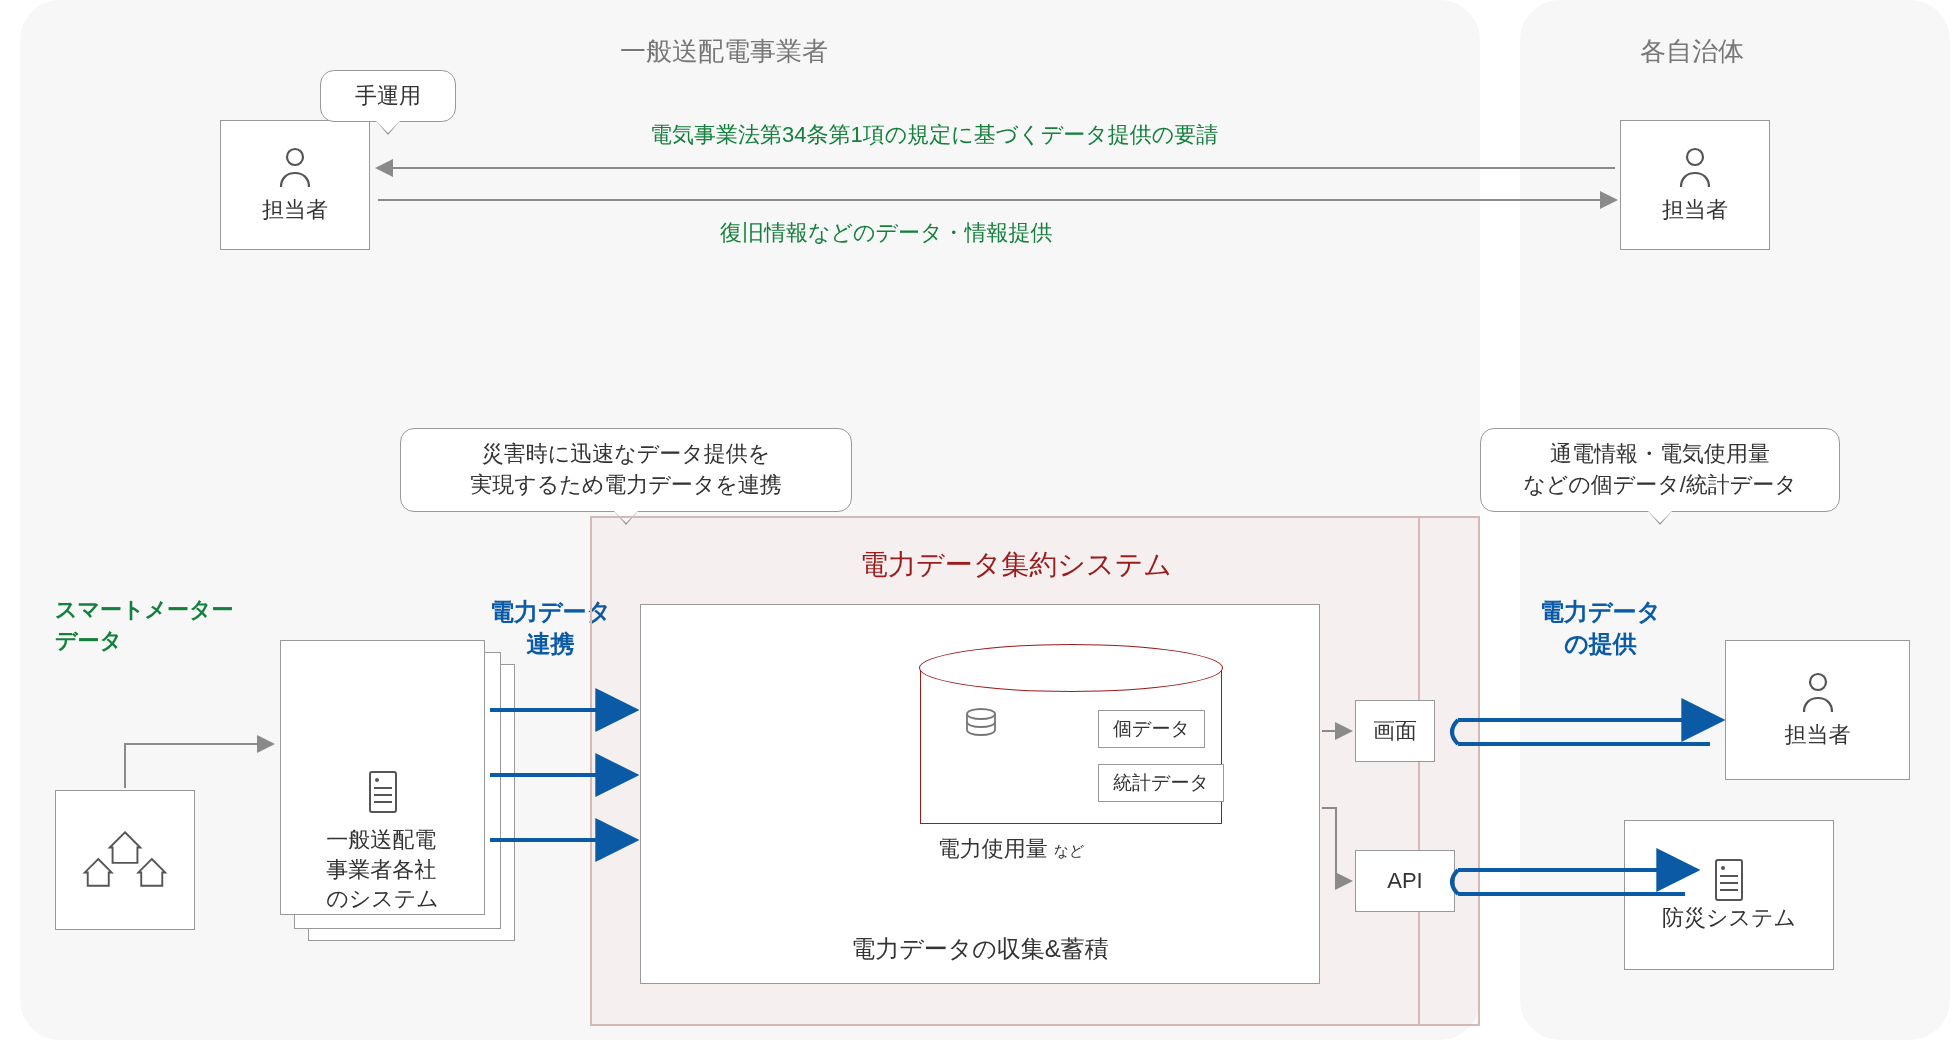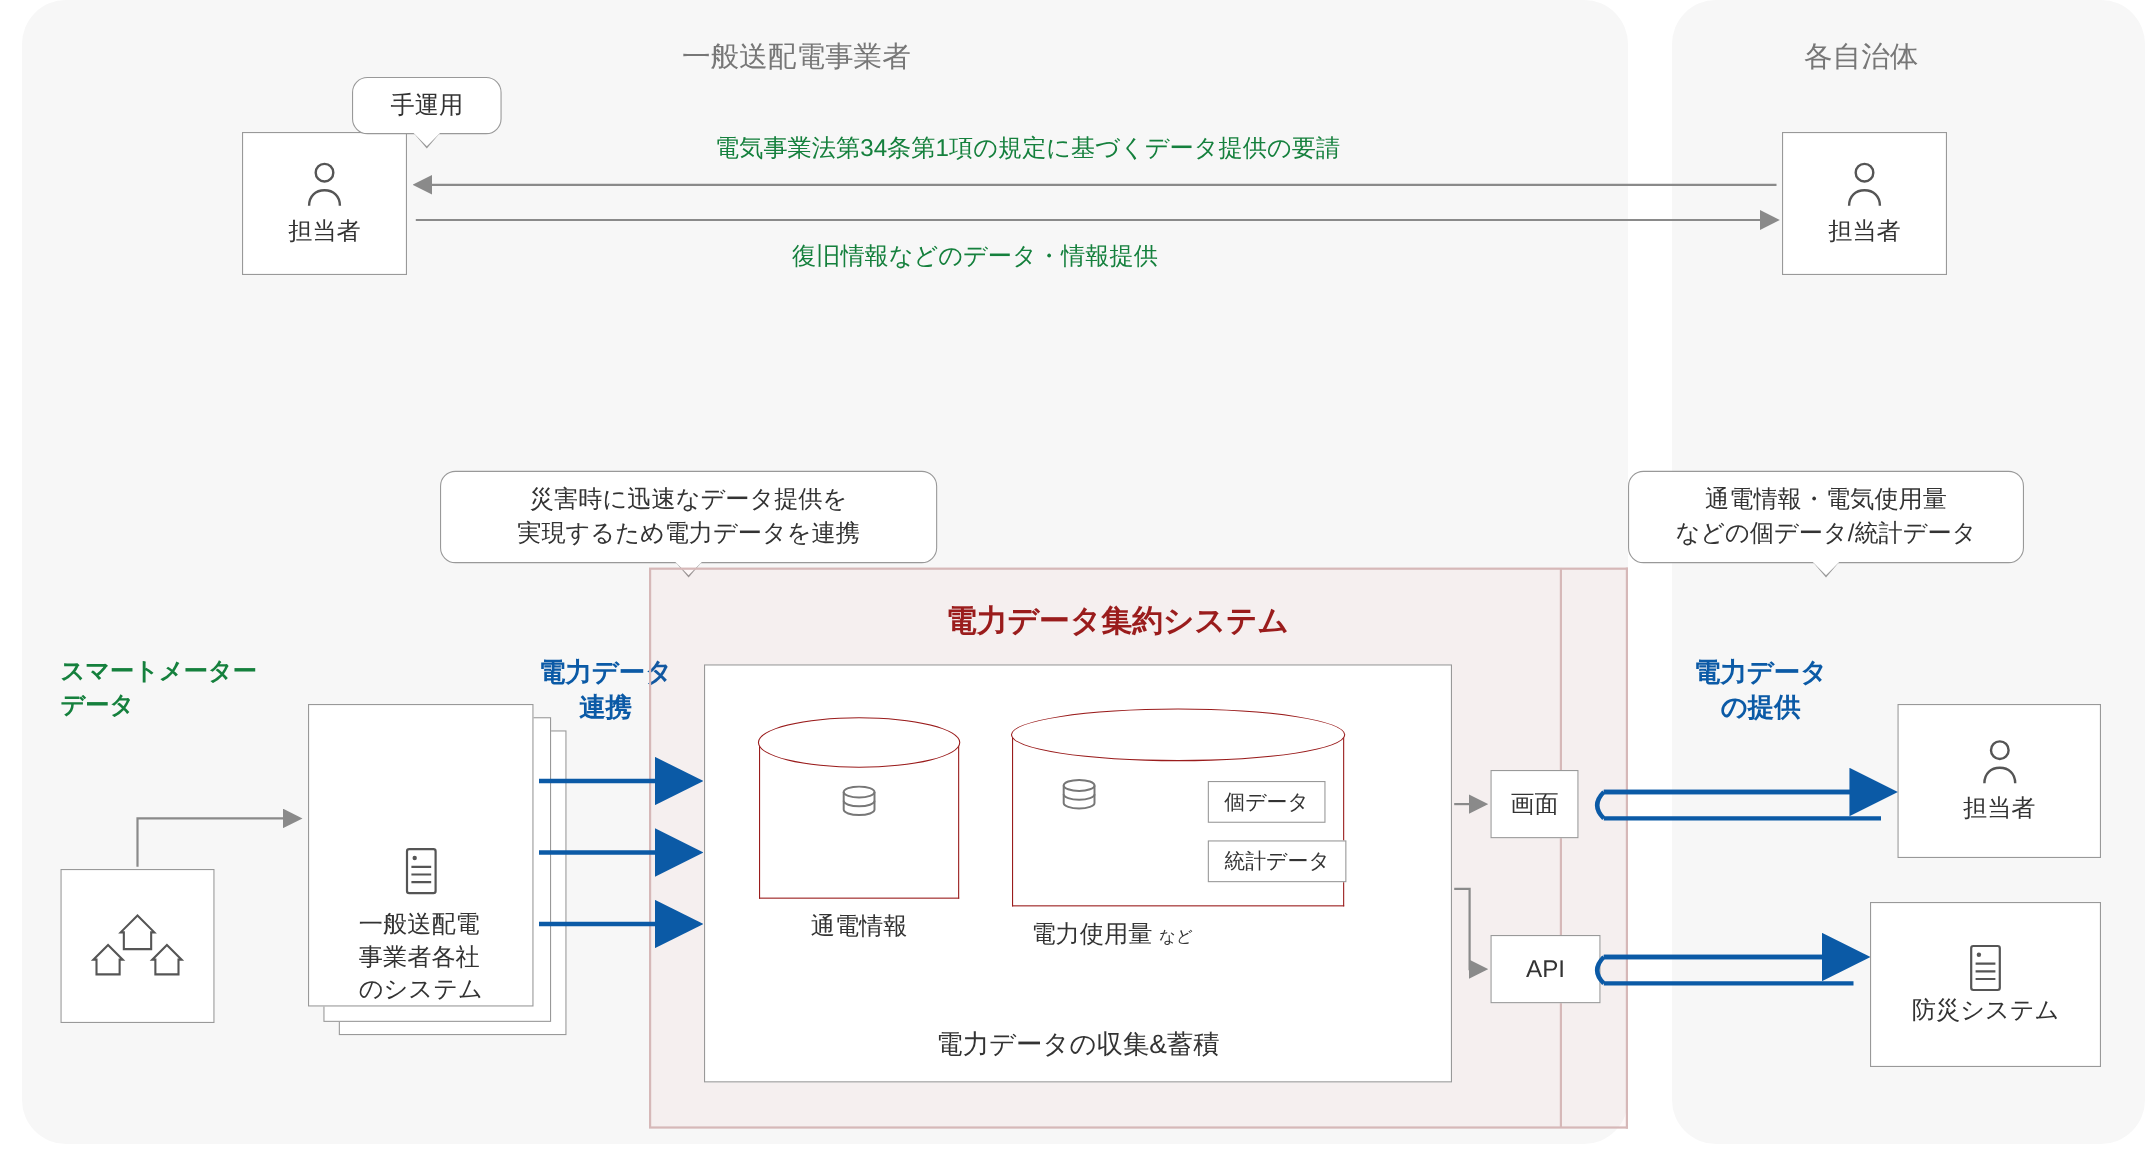--- a/index.html
+++ b/index.html
@@ -84,21 +84,21 @@
   .sys-frame-right{
     position:absolute;
     border-top:2px solid #d6b8b8;
     border-right:2px solid #d6b8b8;
     border-bottom:2px solid #d6b8b8;
     border-left:none;
     background:rgba(200,60,60,0.04);
     box-sizing:border-box;
   }
   .sys-title{
-    position:absolute;color:#9a1c1c;font-weight:700;font-size:28px;
+    position:absolute;color:#9a1c1c;font-weight:400;font-size:28px;
   }
   .sys-inner{
     position:absolute;background:#fff;border:1.5px solid #999;box-sizing:border-box;
   }
   .sys-inner-title{
     position:absolute;font-size:24px;color:#333;width:100%;text-align:center;
   }
 
   .cyl-wrap{
     position:absolute;display:flex;flex-direction:column;align-items:center;
@@ -207,30 +207,20 @@
 連携</div>
 
   <div class="sys-frame" style="left:590px;top:516px;width:830px;height:510px"></div>
   <div class="sys-frame-right" style="left:1420px;top:516px;width:60px;height:510px"></div>
   <div class="sys-title" style="left:860px;top:546px">電力データ集約システム</div>
 
   <div class="sys-inner" style="left:640px;top:604px;width:680px;height:380px">
     <div class="sys-inner-title" style="bottom:18px">電力データの収集&amp;蓄積</div>
   </div>
 
-  <div class="cyl-wrap" style="left:690px;top:676px">
-    <div class="cyl">
-      <svg class="db-icon" viewBox="0 0 36 34" style="position:absolute;left:72px;top:38px">
-        <ellipse cx="18" cy="6" rx="14" ry="5" fill="none" stroke="#777" stroke-width="1.8"></ellipse>
-        <path d="M4 6v16c0 2.8 6.3 5 14 5s14-2.2 14-5V6" fill="none" stroke="#777" stroke-width="1.8"></path>
-        <path d="M4 14c0 2.8 6.3 5 14 5s14-2.2 14-5" fill="none" stroke="#777" stroke-width="1.8"></path>
-      </svg>
-    </div>
-    <div class="cyl-label">通電情報</div>
-  </div>
 
   <div class="cyl-wrap" style="left:920px;top:668px">
     <div class="cyl cyl-big">
       <svg class="db-icon" viewBox="0 0 36 34" style="position:absolute;left:42px;top:40px">
         <ellipse cx="18" cy="6" rx="14" ry="5" fill="none" stroke="#777" stroke-width="1.8"></ellipse>
         <path d="M4 6v16c0 2.8 6.3 5 14 5s14-2.2 14-5V6" fill="none" stroke="#777" stroke-width="1.8"></path>
         <path d="M4 14c0 2.8 6.3 5 14 5s14-2.2 14-5" fill="none" stroke="#777" stroke-width="1.8"></path>
       </svg>
     </div>
     <div style="display:flex;align-items:baseline;gap:6px;margin-top:10px;margin-left:-120px">
@@ -253,21 +243,21 @@
   <div class="blue-label" style="left:1540px;top:596px;white-space:pre-line;line-height:1.35">電力データ
 の提供</div>
 
   <div class="box" style="left:1725px;top:640px;width:185px;height:140px">
     <svg class="icon person-icon" viewBox="0 0 40 44">
       <circle cx="20" cy="12" r="8" fill="none" stroke="#555" stroke-width="2.2"></circle>
       <path d="M6 42c0-9 6-14 14-14s14 5 14 14" fill="none" stroke="#555" stroke-width="2.2"></path>
     </svg>
     <span class="lbl">担当者</span>
   </div>
-  <div class="box" style="left:1700px;top:820px;width:210px;height:150px">
+  <div class="box" style="left:1624px;top:820px;width:210px;height:150px">
     <svg class="server-icon" viewBox="0 0 32 46">
       <rect x="3" y="3" width="26" height="40" rx="2" fill="none" stroke="#555" stroke-width="2"></rect>
       <circle cx="10" cy="11" r="2" fill="#555"></circle>
       <line x1="7" y1="19" x2="25" y2="19" stroke="#555" stroke-width="2"></line>
       <line x1="7" y1="26" x2="25" y2="26" stroke="#555" stroke-width="2"></line>
       <line x1="7" y1="33" x2="25" y2="33" stroke="#555" stroke-width="2"></line>
     </svg>
     <span class="lbl">防災システム</span>
   </div>
 

